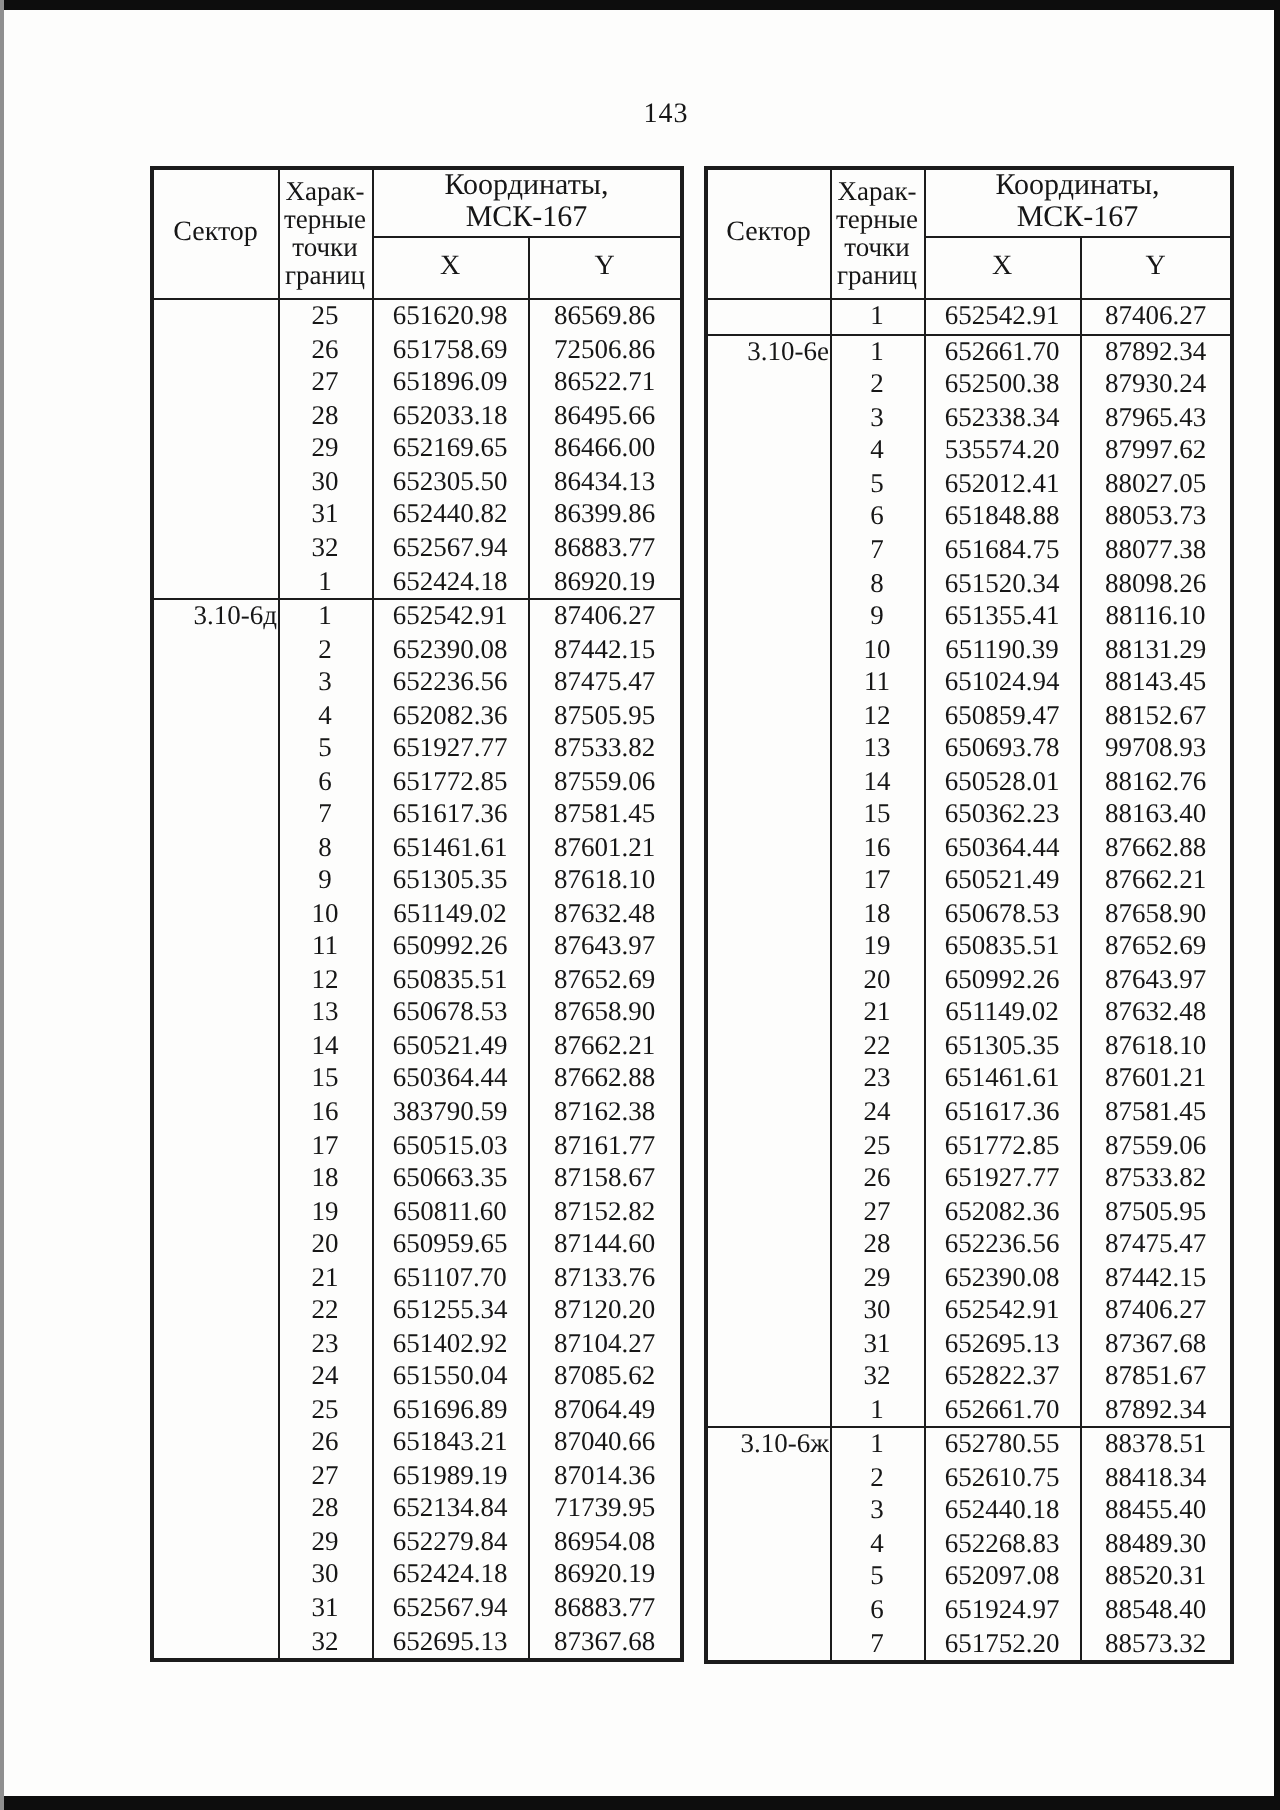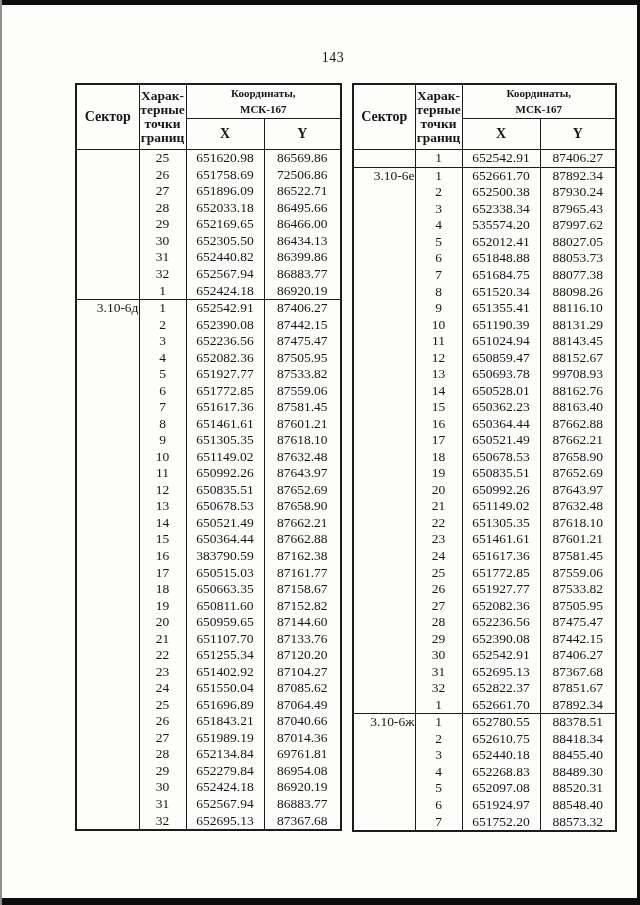--- a/index.html
+++ b/index.html
@@ -26,28 +26,28 @@
     position:absolute; top:83px;
     border-collapse:collapse; table-layout:fixed;
     background:#fdfdfc;
     border:2px solid #1c1c1c;
   }
   #left-table  { left:75px;  width:265px; }
   #right-table { left:352px; width:263px; }
 
   .coords th {
     border:1.5px solid #1c1c1c;
-    font-weight:bold;
+    font-weight:normal;
     padding:0;
     text-align:center;
     vertical-align:middle;
   }
   .coords th.sector-h  { font-size:14px;text-align:center; }
   .coords th.points-h  { font-size:13.5px; line-height:14px; }
-  .coords th.coords-h  { font-size:11px; line-height:15.5px; height:33px; }
+  .coords th.coords-h  { font-size:15px; line-height:15.5px; height:33px; }
   .coords tr.sub-h th  { height:30px; font-size:14px; }
 
   .coords td {
     padding:0;
     height:16.54px;
     font-size:13.5px;
     line-height:16px;
     text-align:center;
     vertical-align:middle;
     border-left:1.5px solid #1c1c1c;
@@ -269,21 +269,21 @@
         <td>87040.66</td>
       </tr>
       <tr>
         <td>27</td>
         <td>651989.19</td>
         <td>87014.36</td>
       </tr>
       <tr>
         <td>28</td>
         <td>652134.84</td>
-        <td>69761.81</td>
+        <td>71739.95</td>
       </tr>
       <tr>
         <td>29</td>
         <td>652279.84</td>
         <td>86954.08</td>
       </tr>
       <tr>
         <td>30</td>
         <td>652424.18</td>
         <td>86920.19</td>

